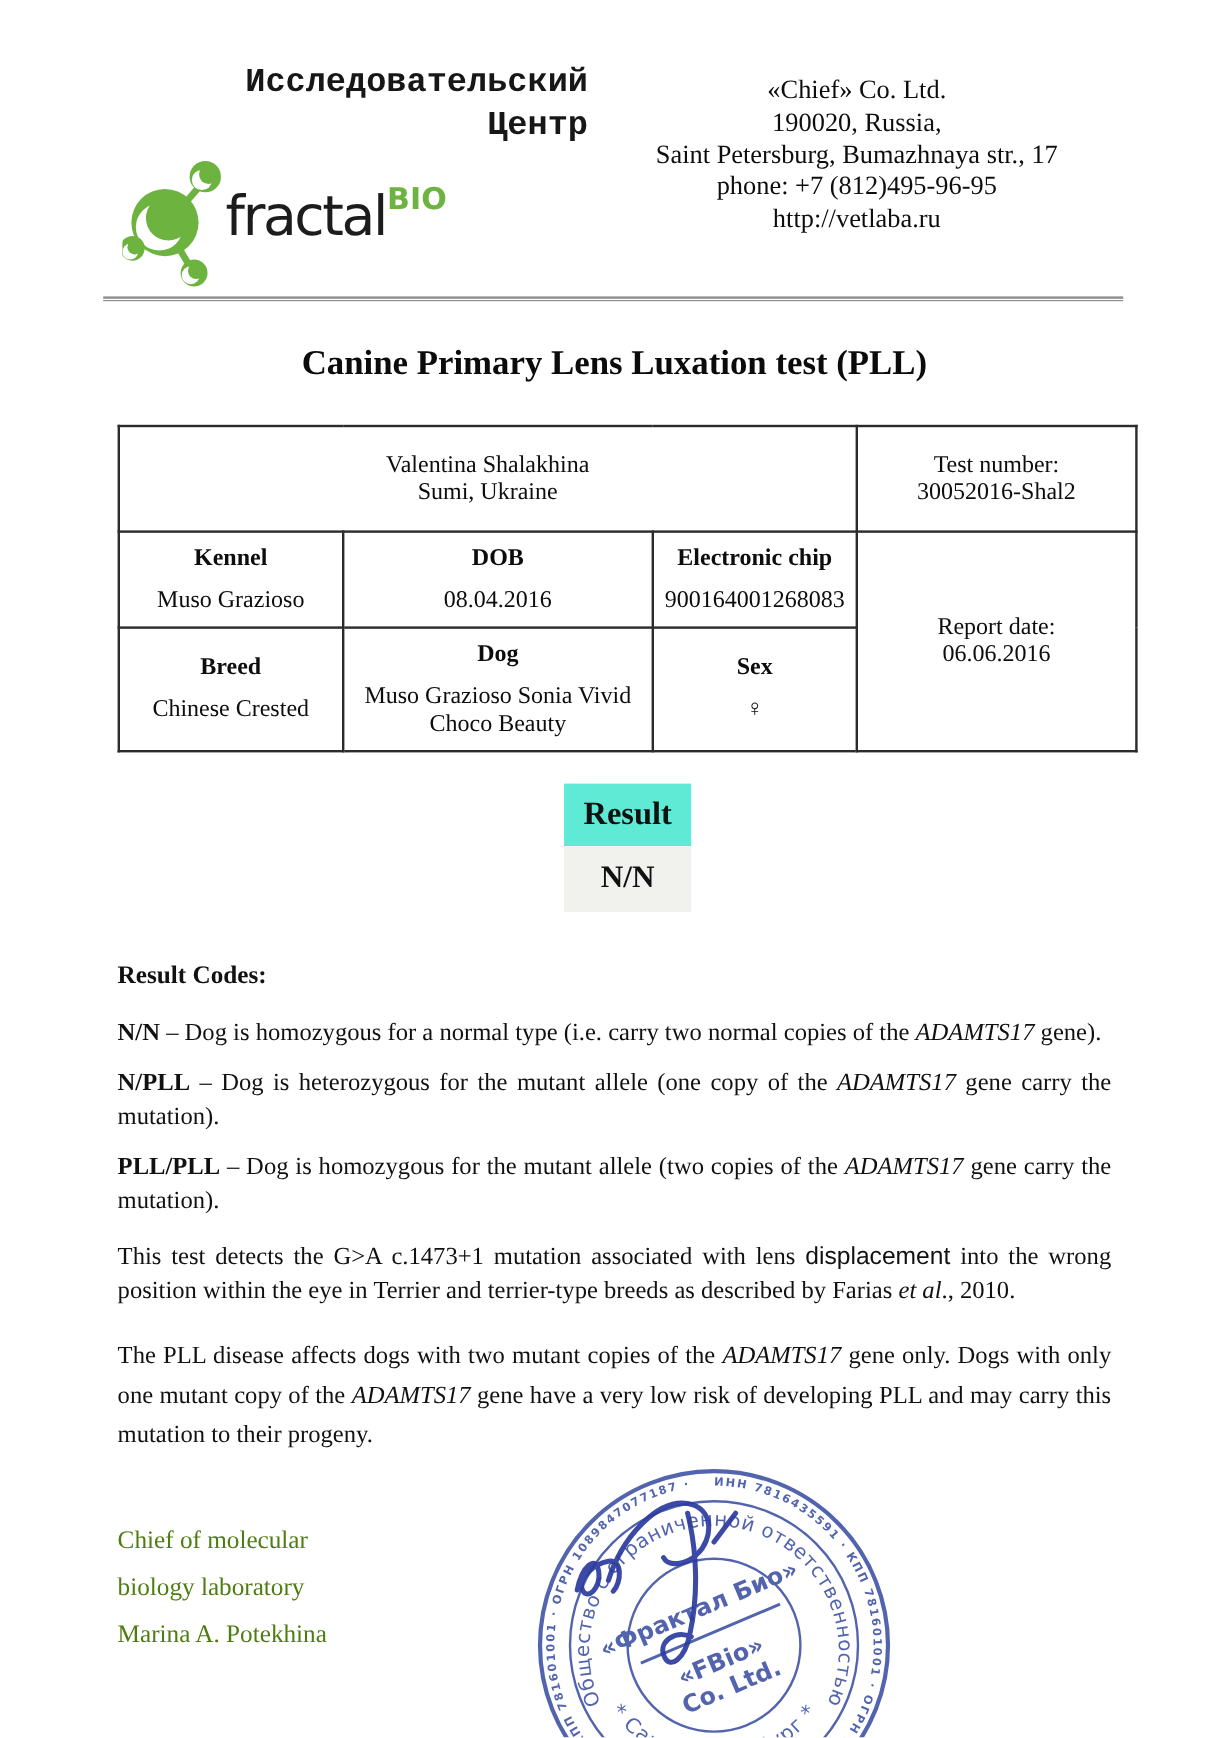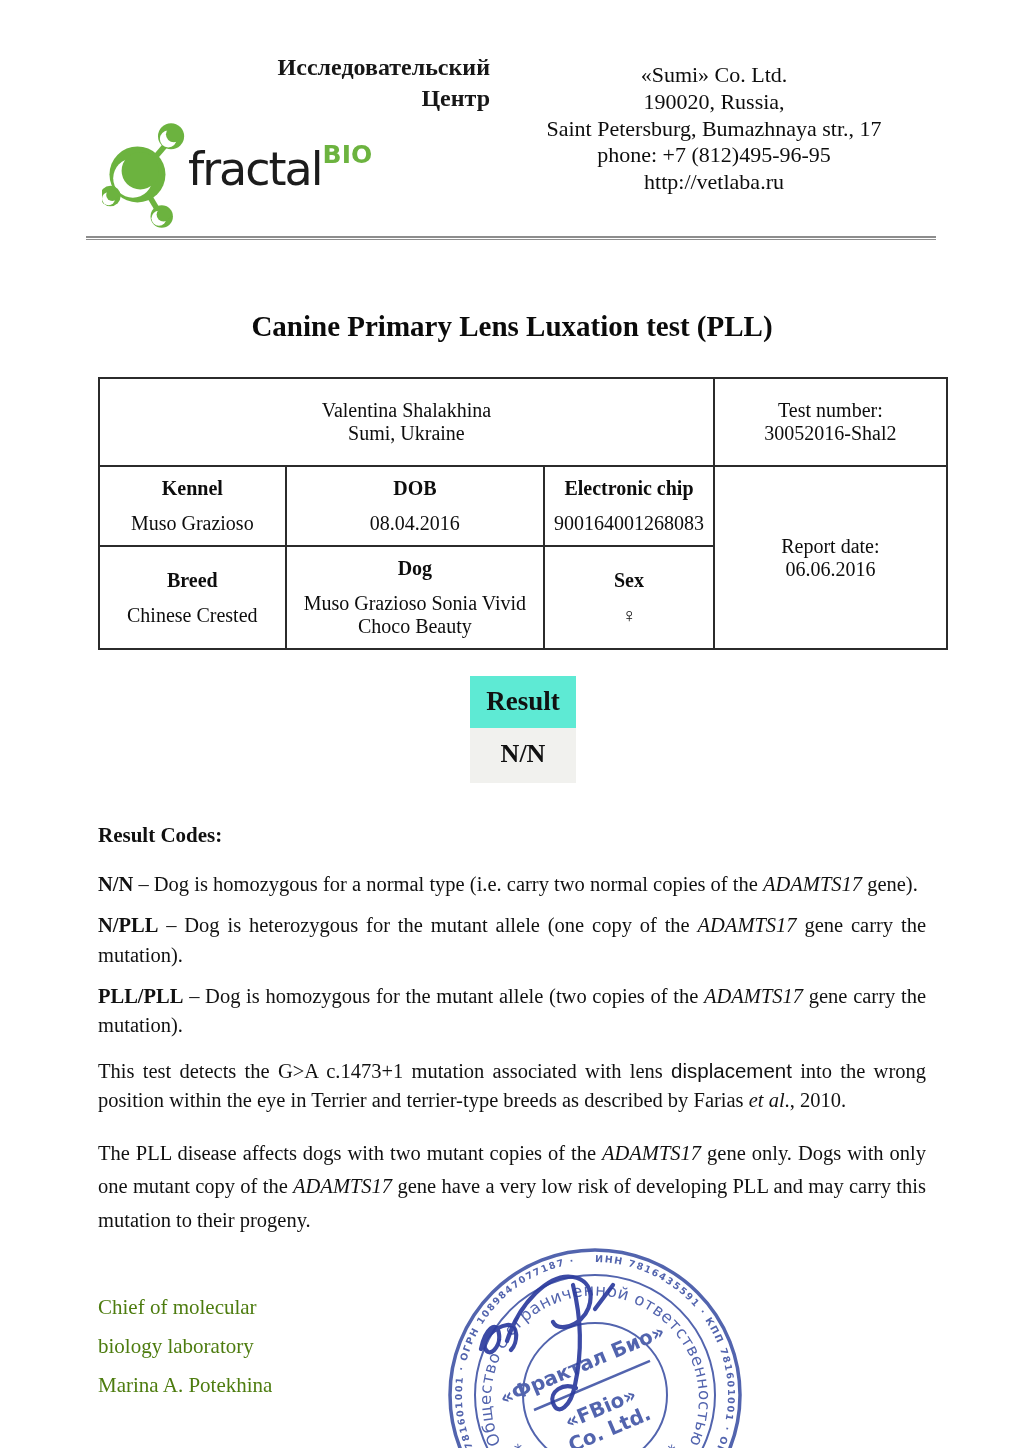--- a/index.html
+++ b/index.html
@@ -7,22 +7,22 @@
   .page {
     position:relative; width:1024px; height:1448px; margin:0 auto;
     background:#ffffff; overflow:hidden;
     font-family:"Liberation Serif", serif; color:#111;
   }
 
   
   .header { display:flex; padding:52px 88px 0 100px; }
   .header-left { width:392px; flex:none; }
   .center-name {
-    font-family:Liberation Serif, serif; font-weight:bold;
-    font-size:24px; line-height:1.3; text-align:right; color:#171717;
+    font-family:Liberation Mono, monospace; font-weight:bold;
+    font-size:28px; line-height:1.3; text-align:right; color:#171717;
     padding-right:2px;
   }
   .logo-row { display:flex; align-items:flex-start; margin-top:4px; margin-left:2px; }
   .molecule { width:84px; height:112px; flex:none; }
   .brand-text {
     font-family:"DejaVu Sans", sans-serif; font-size:46px; letter-spacing:-2px;
     color:#1c1c1c; margin-top:28px; margin-left:2px; line-height:1;
   }
   .brand-sup {
     font-family:"DejaVu Sans", sans-serif; font-weight:bold; font-size:25px;
@@ -34,21 +34,21 @@
   }
 
   
   .rule {
     margin:6px 88px 0 86px; height:4px;
     border-top:2px solid #8d8d8d; border-bottom:1px solid #8d8d8d;
   }
 
   
   .doc-title {
-    margin-top:70px; text-align:center; font-weight:bold; font-size:29px;
+    margin-top:36px; text-align:center; font-weight:bold; font-size:29px;
     color:#0b0b0b; letter-spacing:0;
   }
 
   
   table.info {
     margin:34px 0 0 98px; width:850px; border-collapse:collapse;
     font-size:20px; color:#0d0d0d; table-layout:fixed;
   }
   table.info td { border:2px solid #2b2b2b; text-align:center; vertical-align:middle; padding:10px 4px; }
   .cell-label { font-weight:bold; margin-bottom:12px; }
@@ -110,21 +110,21 @@
 
           <circle cx="64" cy="103" r="12" fill="#6cb33f"></circle>
           <circle cx="61" cy="105" r="8" fill="#ffffff"></circle>
           <circle cx="66" cy="101" r="7.5" fill="#6cb33f"></circle>
         </svg>
         <div class="brand-text">fractal</div>
         <div class="brand-sup">BIO</div>
       </div>
     </div>
     <div class="header-right">
-      <div>«Sumi» Co. Ltd.</div>
+      <div>«Chief» Co. Ltd.</div>
       <div>190020, Russia,</div>
       <div>Saint Petersburg, Bumazhnaya str., 17</div>
       <div>phone: +7 (812)495-96-95</div>
       <div>http://vetlaba.ru</div>
     </div>
   </div>
 
   <div class="rule"></div>
 
   <div class="doc-title">Canine Primary Lens Luxation test (PLL)</div>

